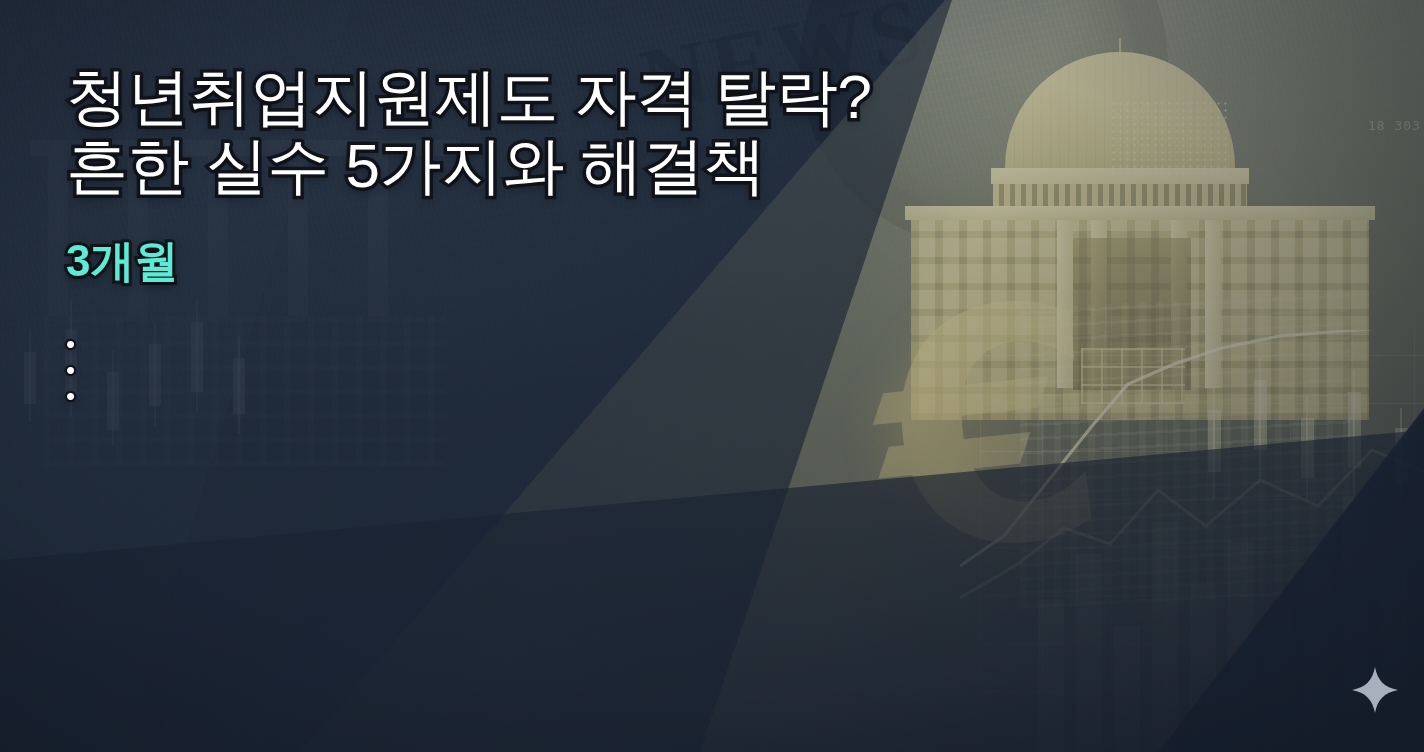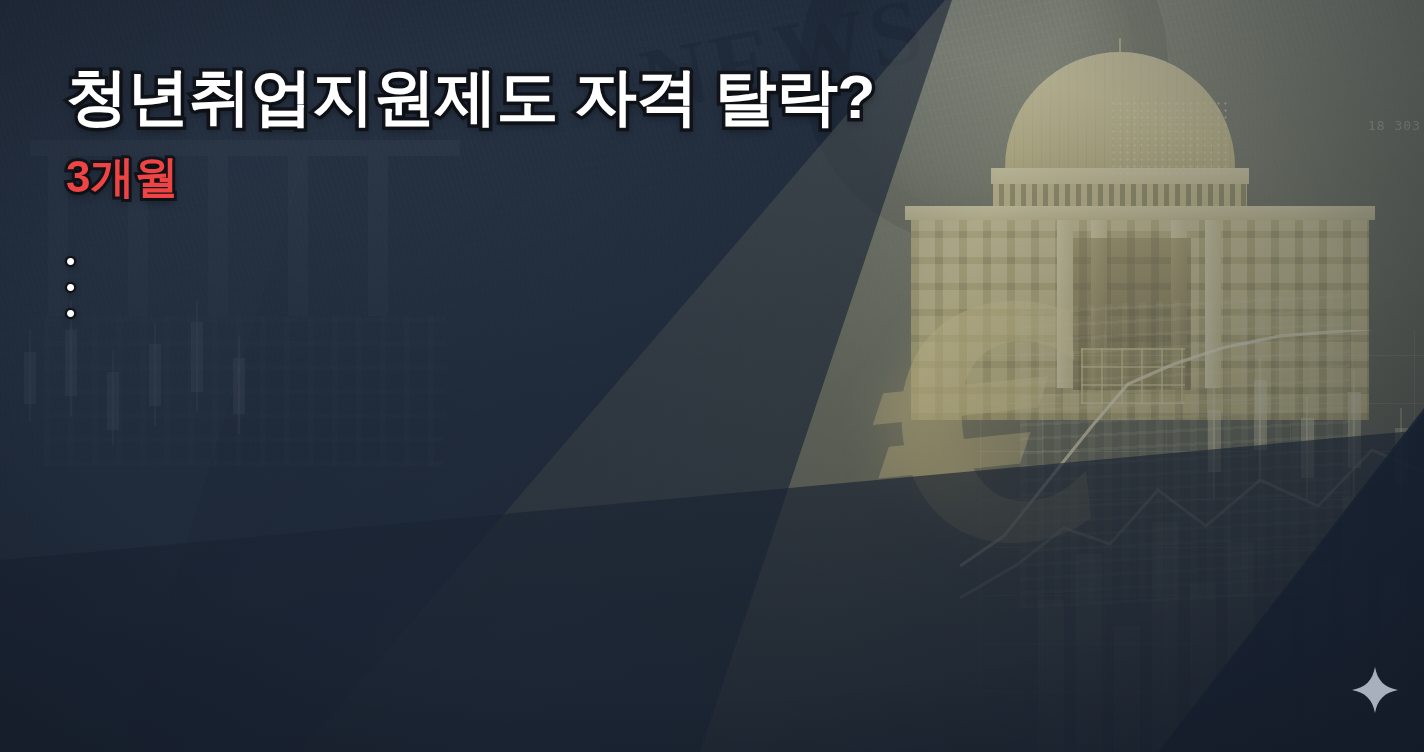--- a/index.html
+++ b/index.html
@@ -280,36 +280,36 @@
   .content {
     position: absolute;
     left: 66px;
     top: 62px;
     width: 880px;
     z-index: 10;
   }
 
   .title-line {
     font-size: 62px;
-    font-weight: 700;
+    font-weight: 400;
     line-height: 1.12;
     color: #ffffff;
     letter-spacing: -0.5px;
     white-space: nowrap;
     -webkit-text-stroke: 7px #12161d;
     paint-order: stroke fill;
     text-shadow: 0 3px 10px rgba(0,0,0,0.55);
   }
 
   .subtitle {
-    margin-top: 22px;
+    margin-top: 36px;
     font-size: 44px;
     font-weight: 700;
     line-height: 1.1;
-    color: #ef4444;
+    color: #5eead4;
     white-space: nowrap;
     -webkit-text-stroke: 6px #12161d;
     paint-order: stroke fill;
     text-shadow: 0 3px 9px rgba(0,0,0,0.5);
   }
 
   .bullets {
     margin: 0;
     padding: 0;
     list-style: none;
@@ -438,20 +438,21 @@
   <div class="wedge-mid"></div>
   <div class="wedge-right"></div>
   <div class="wedge-bottom"></div>
 
   <div class="bg-layer bg-scrim"></div>
   <div class="bg-layer bg-vignette"></div>
 
   <div class="content">
 
     <div class="title-line">청년취업지원제도 자격 탈락?</div>
+    <div class="title-line">흔한 실수 5가지와 해결책</div>
 
     <div class="subtitle">3개월</div>
 
     <ul class="bullets">
       <li class="bullet">
         <span class="bullet-dot">•</span>
       </li>
       <li class="bullet">
         <span class="bullet-dot">•</span>
       </li>

